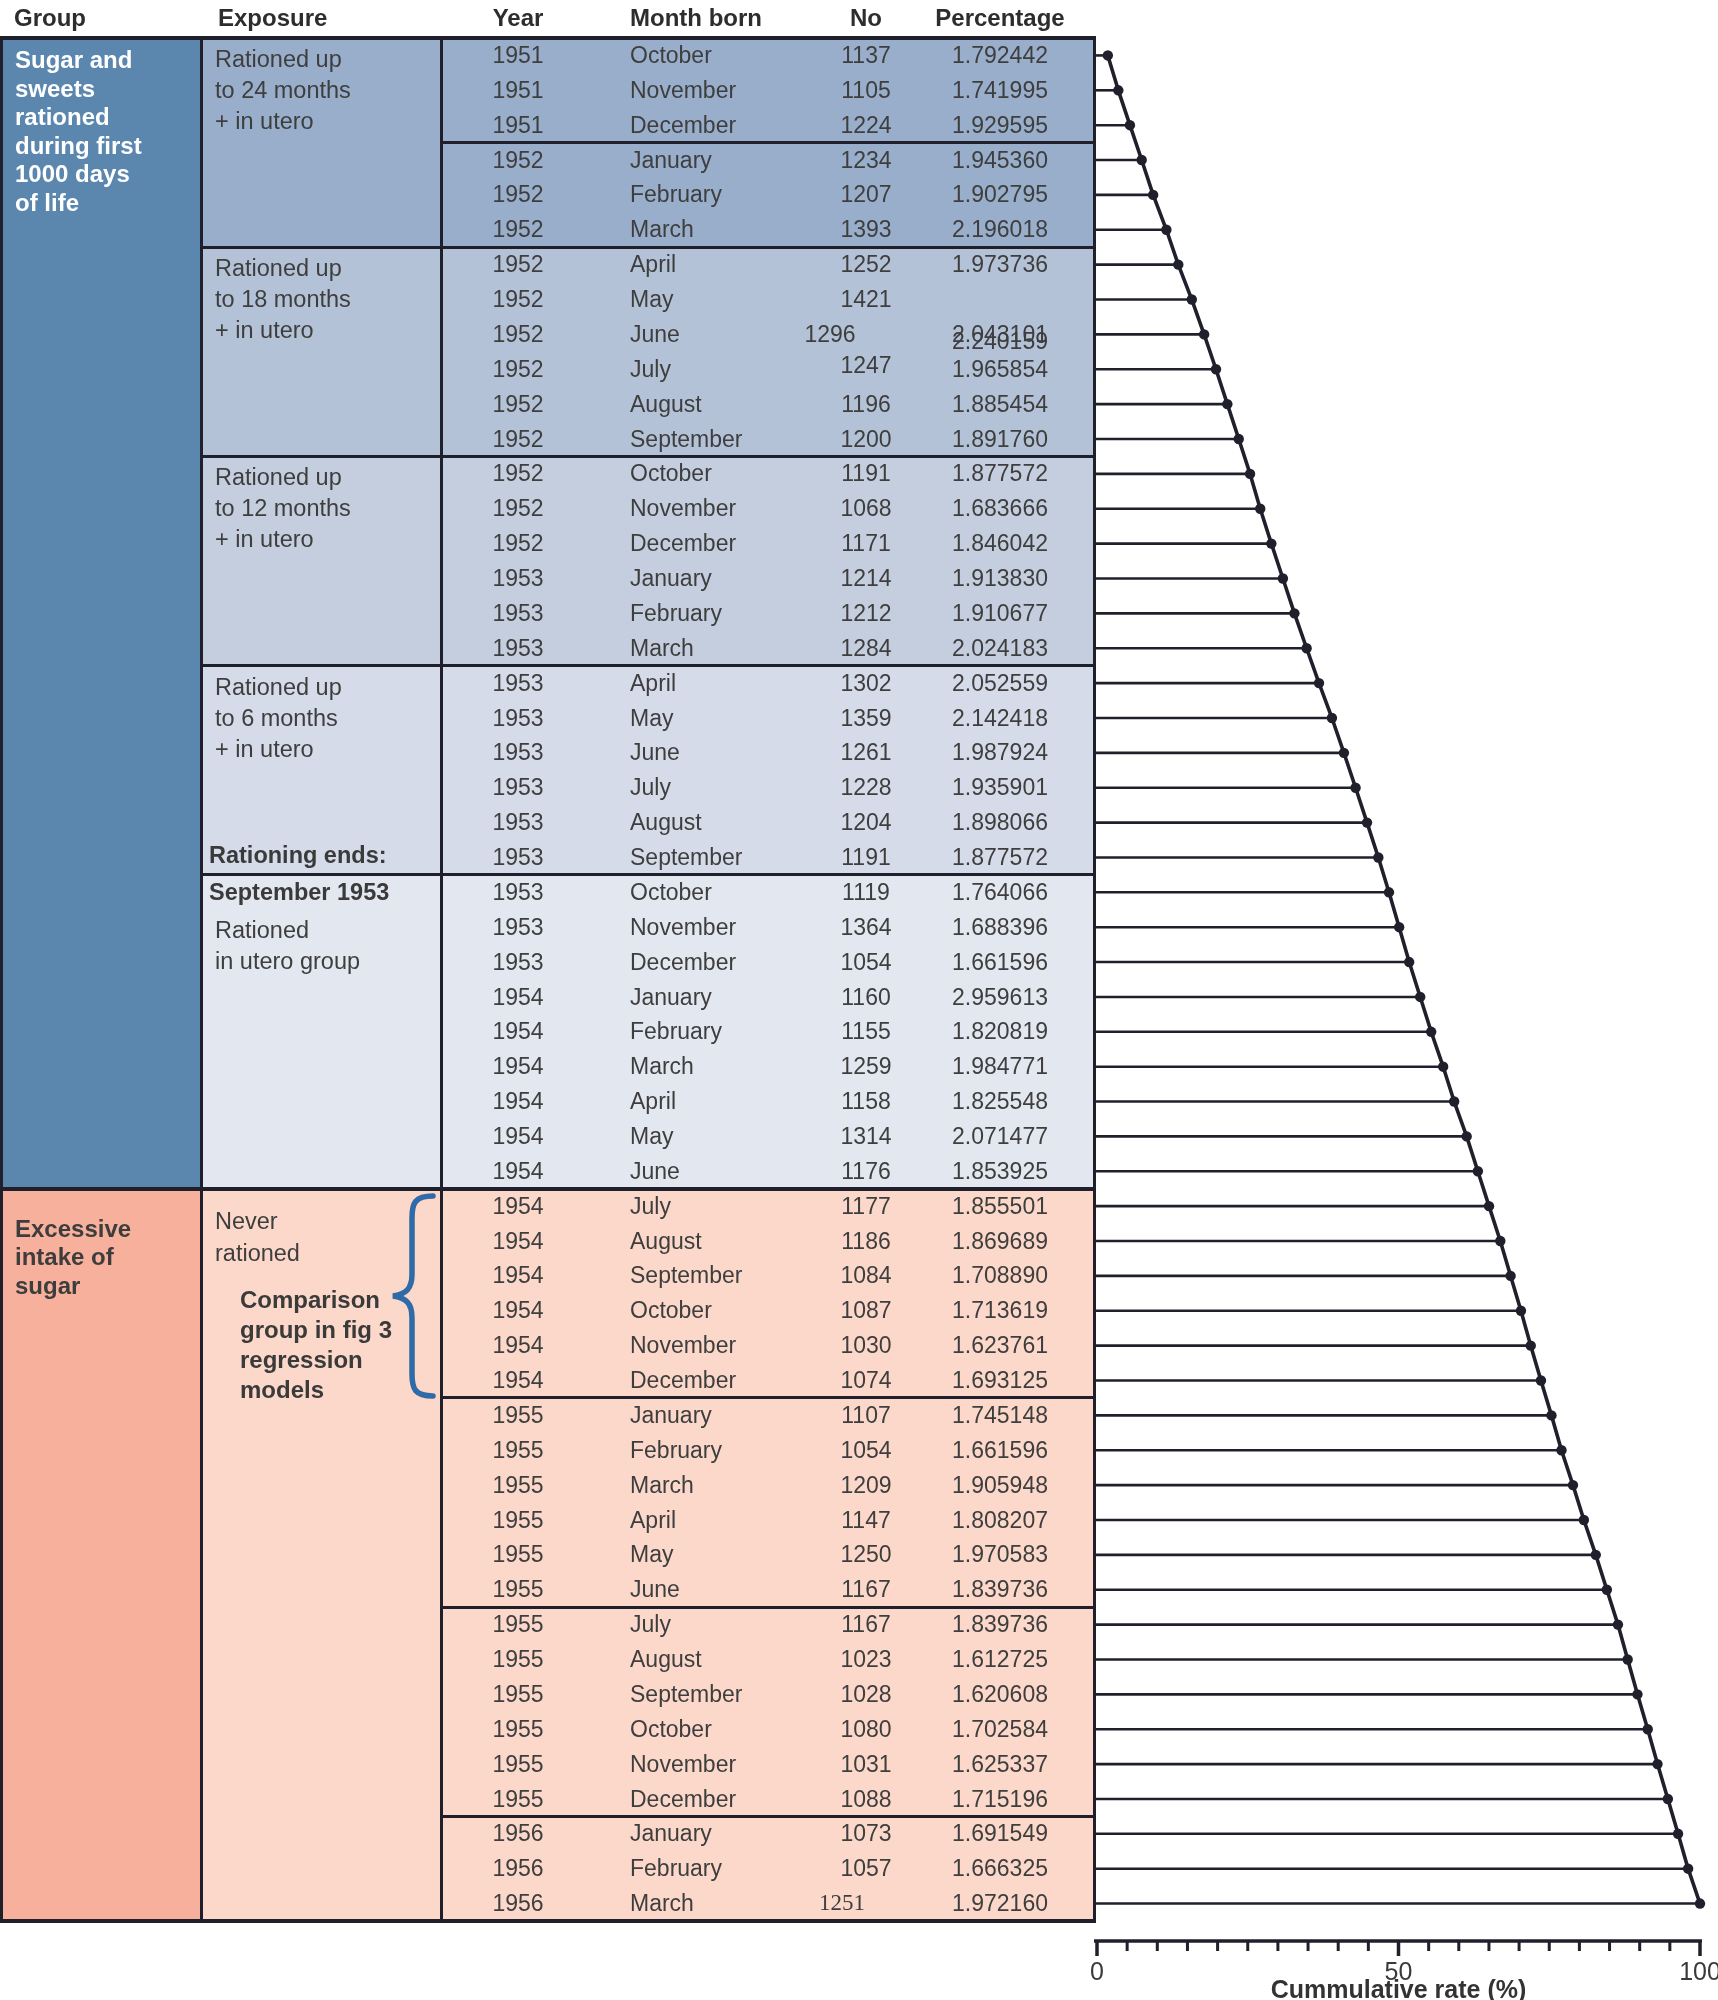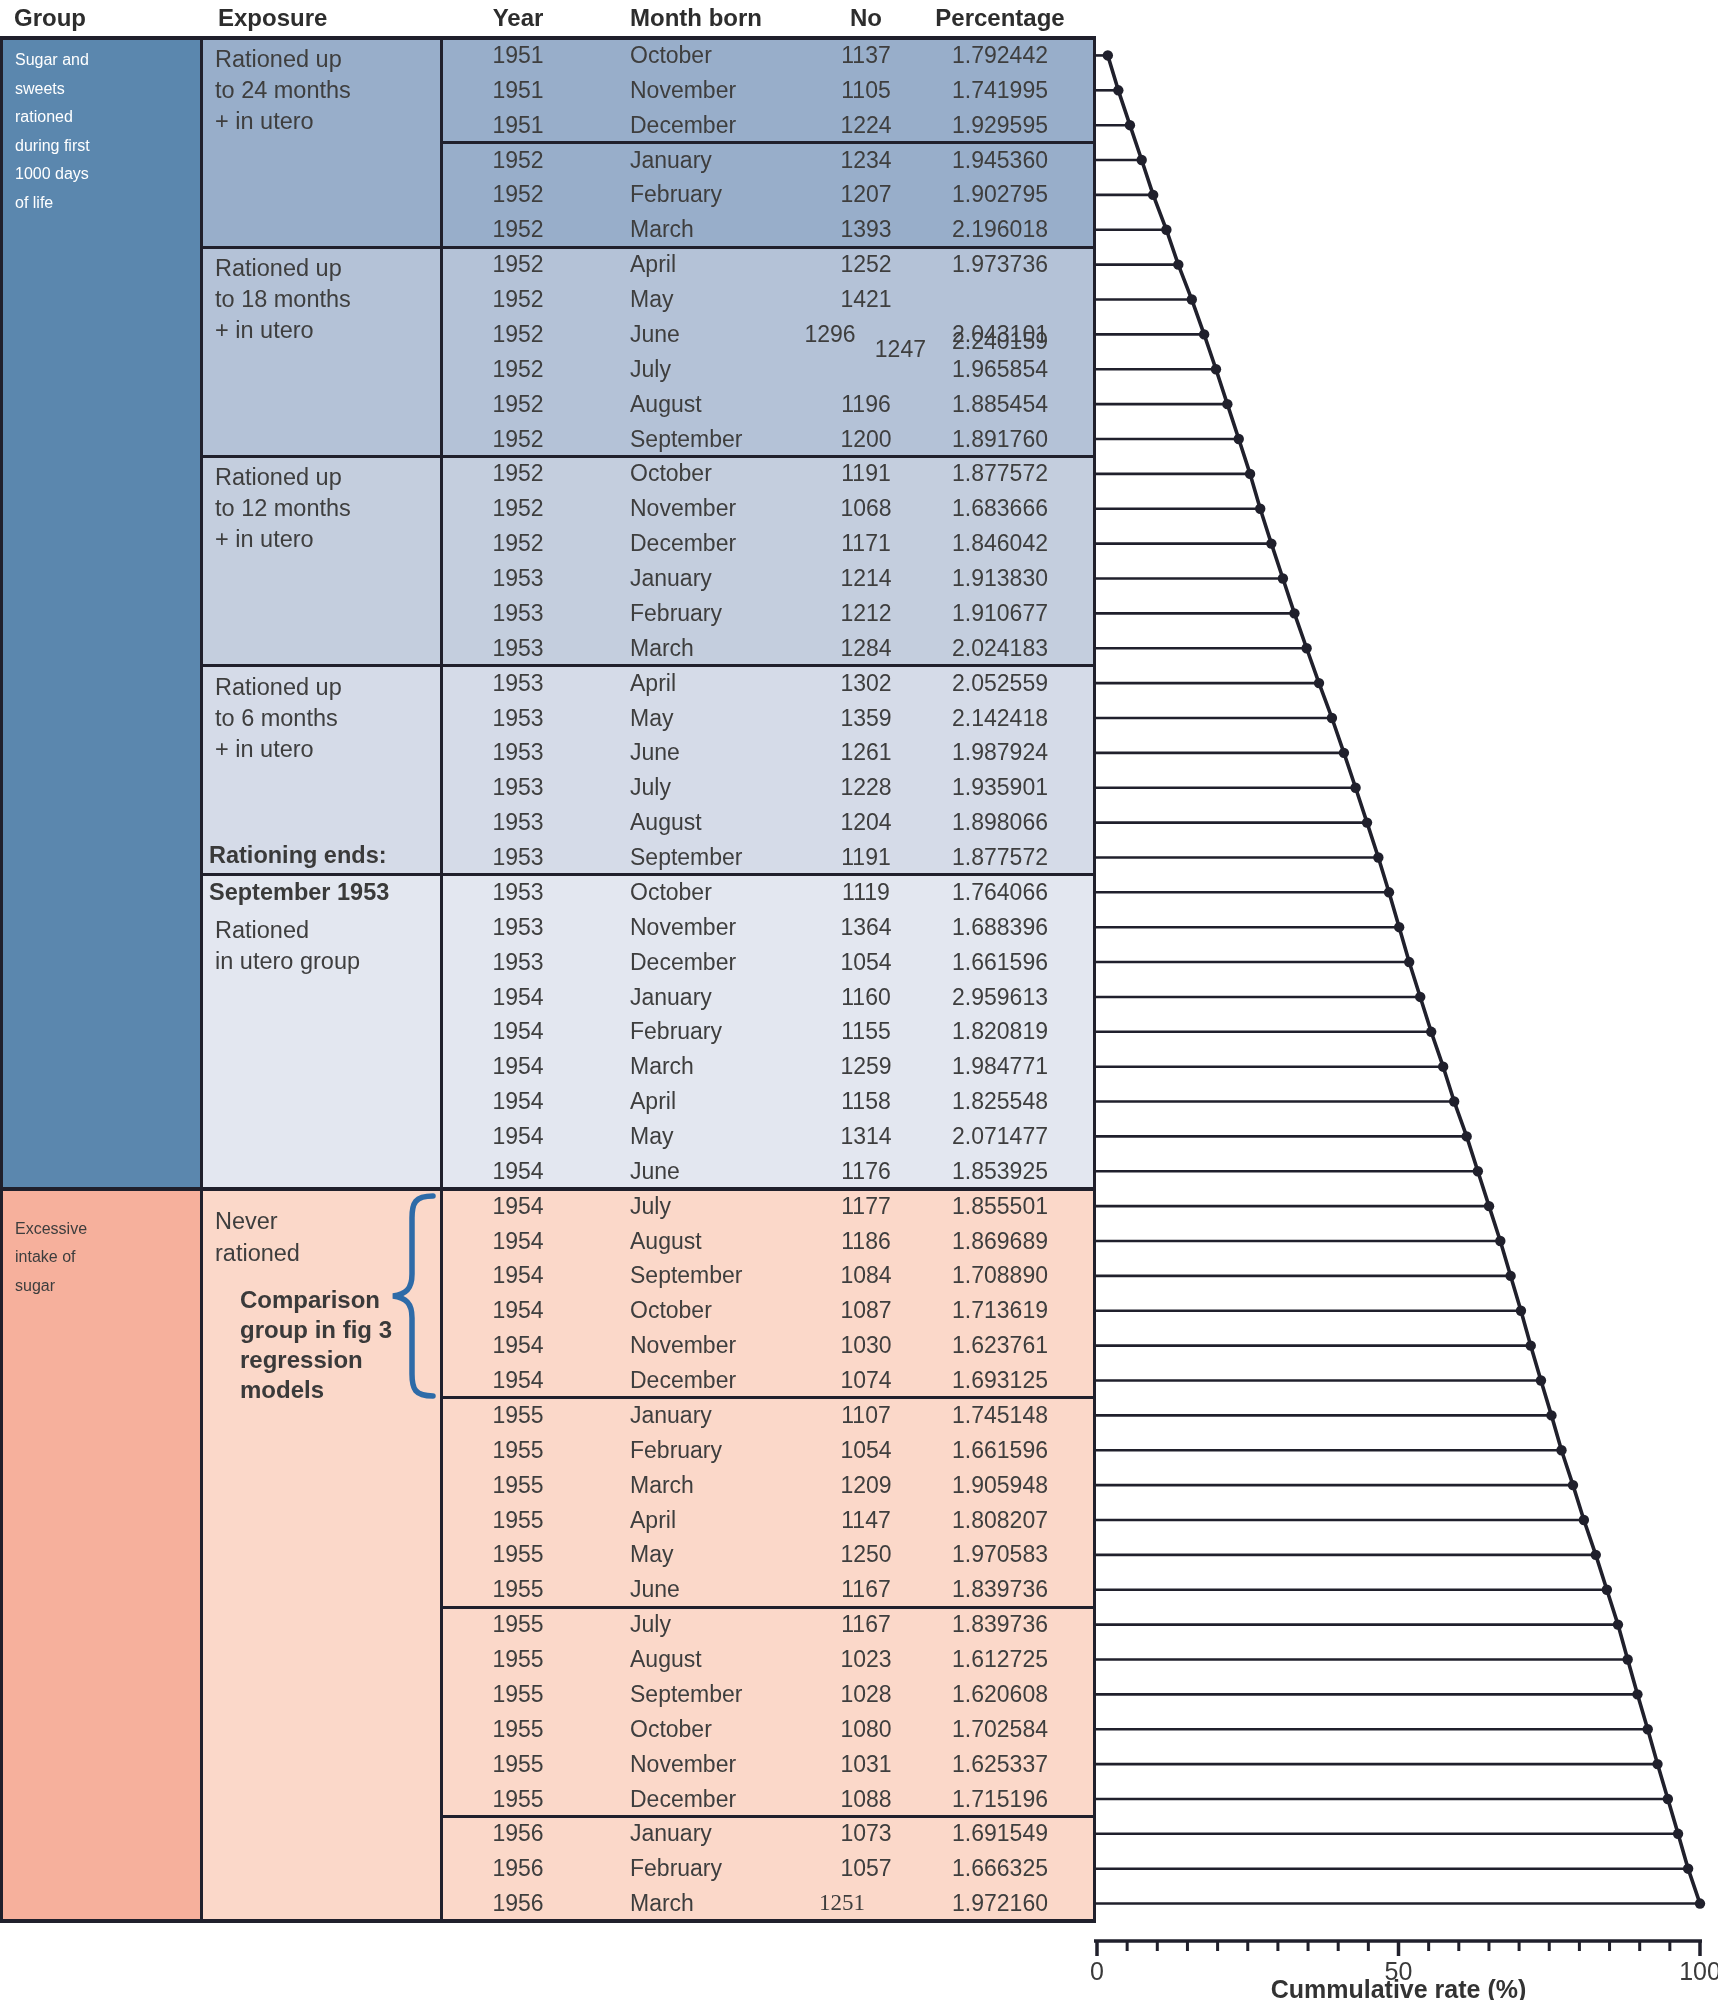--- a/index.html
+++ b/index.html
@@ -3,21 +3,21 @@
 <meta charset="utf-8">
 <style>
   html,body{margin:0;padding:0;background:#ffffff;}
   #canvas{position:relative;width:1718px;height:2000px;background:#ffffff;
           font-family:"Liberation Sans","DejaVu Sans",sans-serif;overflow:hidden;}
   .abs{position:absolute;}
   .hdr{position:absolute;top:4px;font-weight:bold;font-size:24px;color:#2d2d2d;white-space:nowrap;}
   .hdr.c{transform:translateX(-50%);}
   .rowtxt{position:absolute;font-size:23px;color:#3e3e3e;white-space:nowrap;}
   .ctr{text-align:center;}
-  .grouplbl{position:absolute;font-weight:normal;font-size:16px;line-height:28.5px;white-space:nowrap;}
+  .grouplbl{position:absolute;font-weight:bold;font-size:24px;line-height:28.5px;white-space:nowrap;}
   .explbl{position:absolute;font-size:23.5px;line-height:31px;color:#3e3e3e;white-space:nowrap;}
   .expnote{position:absolute;font-weight:bold;font-size:23.5px;color:#3a3a3a;white-space:nowrap;}
   .cmp{position:absolute;font-weight:bold;font-size:24px;line-height:30px;color:#3a3a3a;white-space:nowrap;}
   svg{position:absolute;left:0;top:0;}
   text{font-family:"Liberation Sans","DejaVu Sans",sans-serif;}
 </style>
 </head>
 <body>
 
 <div id="canvas">
@@ -88,21 +88,21 @@
       <div class="abs rowtxt ctr" style="top: 282.093px; height: 34.8704px; line-height: 34.8704px; left: 441px; width: 154px;">1952</div>
       <div class="abs rowtxt" style="top: 282.093px; height: 34.8704px; line-height: 34.8704px; left: 630px; width: 210px;">May</div>
       <div class="abs rowtxt ctr" style="top: 282.093px; height: 34.8704px; line-height: 34.8704px; left: 806px; width: 120px;">1421</div>
       <div class="abs rowtxt ctr" style="top: 299px; height: 34.8704px; line-height: 34.8704px; left: 929px; width: 142px; margin-top: 25px;">2.240159</div>
       <div class="abs rowtxt ctr" style="top: 316.963px; height: 34.8704px; line-height: 34.8704px; left: 441px; width: 154px;">1952</div>
       <div class="abs rowtxt" style="top: 316.963px; height: 34.8704px; line-height: 34.8704px; left: 630px; width: 210px;">June</div>
       <div class="abs rowtxt ctr" style="top: 316.963px; height: 34.8704px; line-height: 34.8704px; left: 770px; width: 120px;">1296</div>
       <div class="abs rowtxt ctr" style="top: 316.963px; height: 34.8704px; line-height: 34.8704px; left: 929px; width: 142px;">2.043101</div>
       <div class="abs rowtxt ctr" style="top: 351.833px; height: 34.8704px; line-height: 34.8704px; left: 441px; width: 154px;">1952</div>
       <div class="abs rowtxt" style="top: 351.833px; height: 34.8704px; line-height: 34.8704px; left: 630px; width: 210px;">July</div>
-      <div class="abs rowtxt ctr" style="top: 332px; height: 34.8704px; line-height: 34.8704px; left: 806px; width: 120px; text-align: right;">1247</div>
+      <div class="abs rowtxt ctr" style="top: 348px; height: 34.8704px; line-height: 34.8704px; left: 806px; width: 120px;">1247</div>
       <div class="abs rowtxt ctr" style="top: 351.833px; height: 34.8704px; line-height: 34.8704px; left: 929px; width: 142px;">1.965854</div>
       <div class="abs rowtxt ctr" style="top: 386.704px; height: 34.8704px; line-height: 34.8704px; left: 441px; width: 154px;">1952</div>
       <div class="abs rowtxt" style="top: 386.704px; height: 34.8704px; line-height: 34.8704px; left: 630px; width: 210px;">August</div>
       <div class="abs rowtxt ctr" style="top: 386.704px; height: 34.8704px; line-height: 34.8704px; left: 806px; width: 120px;">1196</div>
       <div class="abs rowtxt ctr" style="top: 386.704px; height: 34.8704px; line-height: 34.8704px; left: 929px; width: 142px; text-align: center;">1.885454</div>
       <div class="abs rowtxt ctr" style="top: 421.574px; height: 34.8704px; line-height: 34.8704px; left: 441px; width: 154px;">1952</div>
       <div class="abs rowtxt" style="top: 421.574px; height: 34.8704px; line-height: 34.8704px; left: 630px; width: 210px;">September</div>
       <div class="abs rowtxt ctr" style="top: 421.574px; height: 34.8704px; line-height: 34.8704px; left: 806px; width: 120px;">1200</div>
       <div class="abs rowtxt ctr" style="top: 421.574px; height: 34.8704px; line-height: 34.8704px; left: 929px; width: 142px;">1.891760</div>
       <div class="abs" style="left: 201px; top: 456.444px; width: 240px; height: 209.222px; background: rgb(196, 206, 222);"></div>

